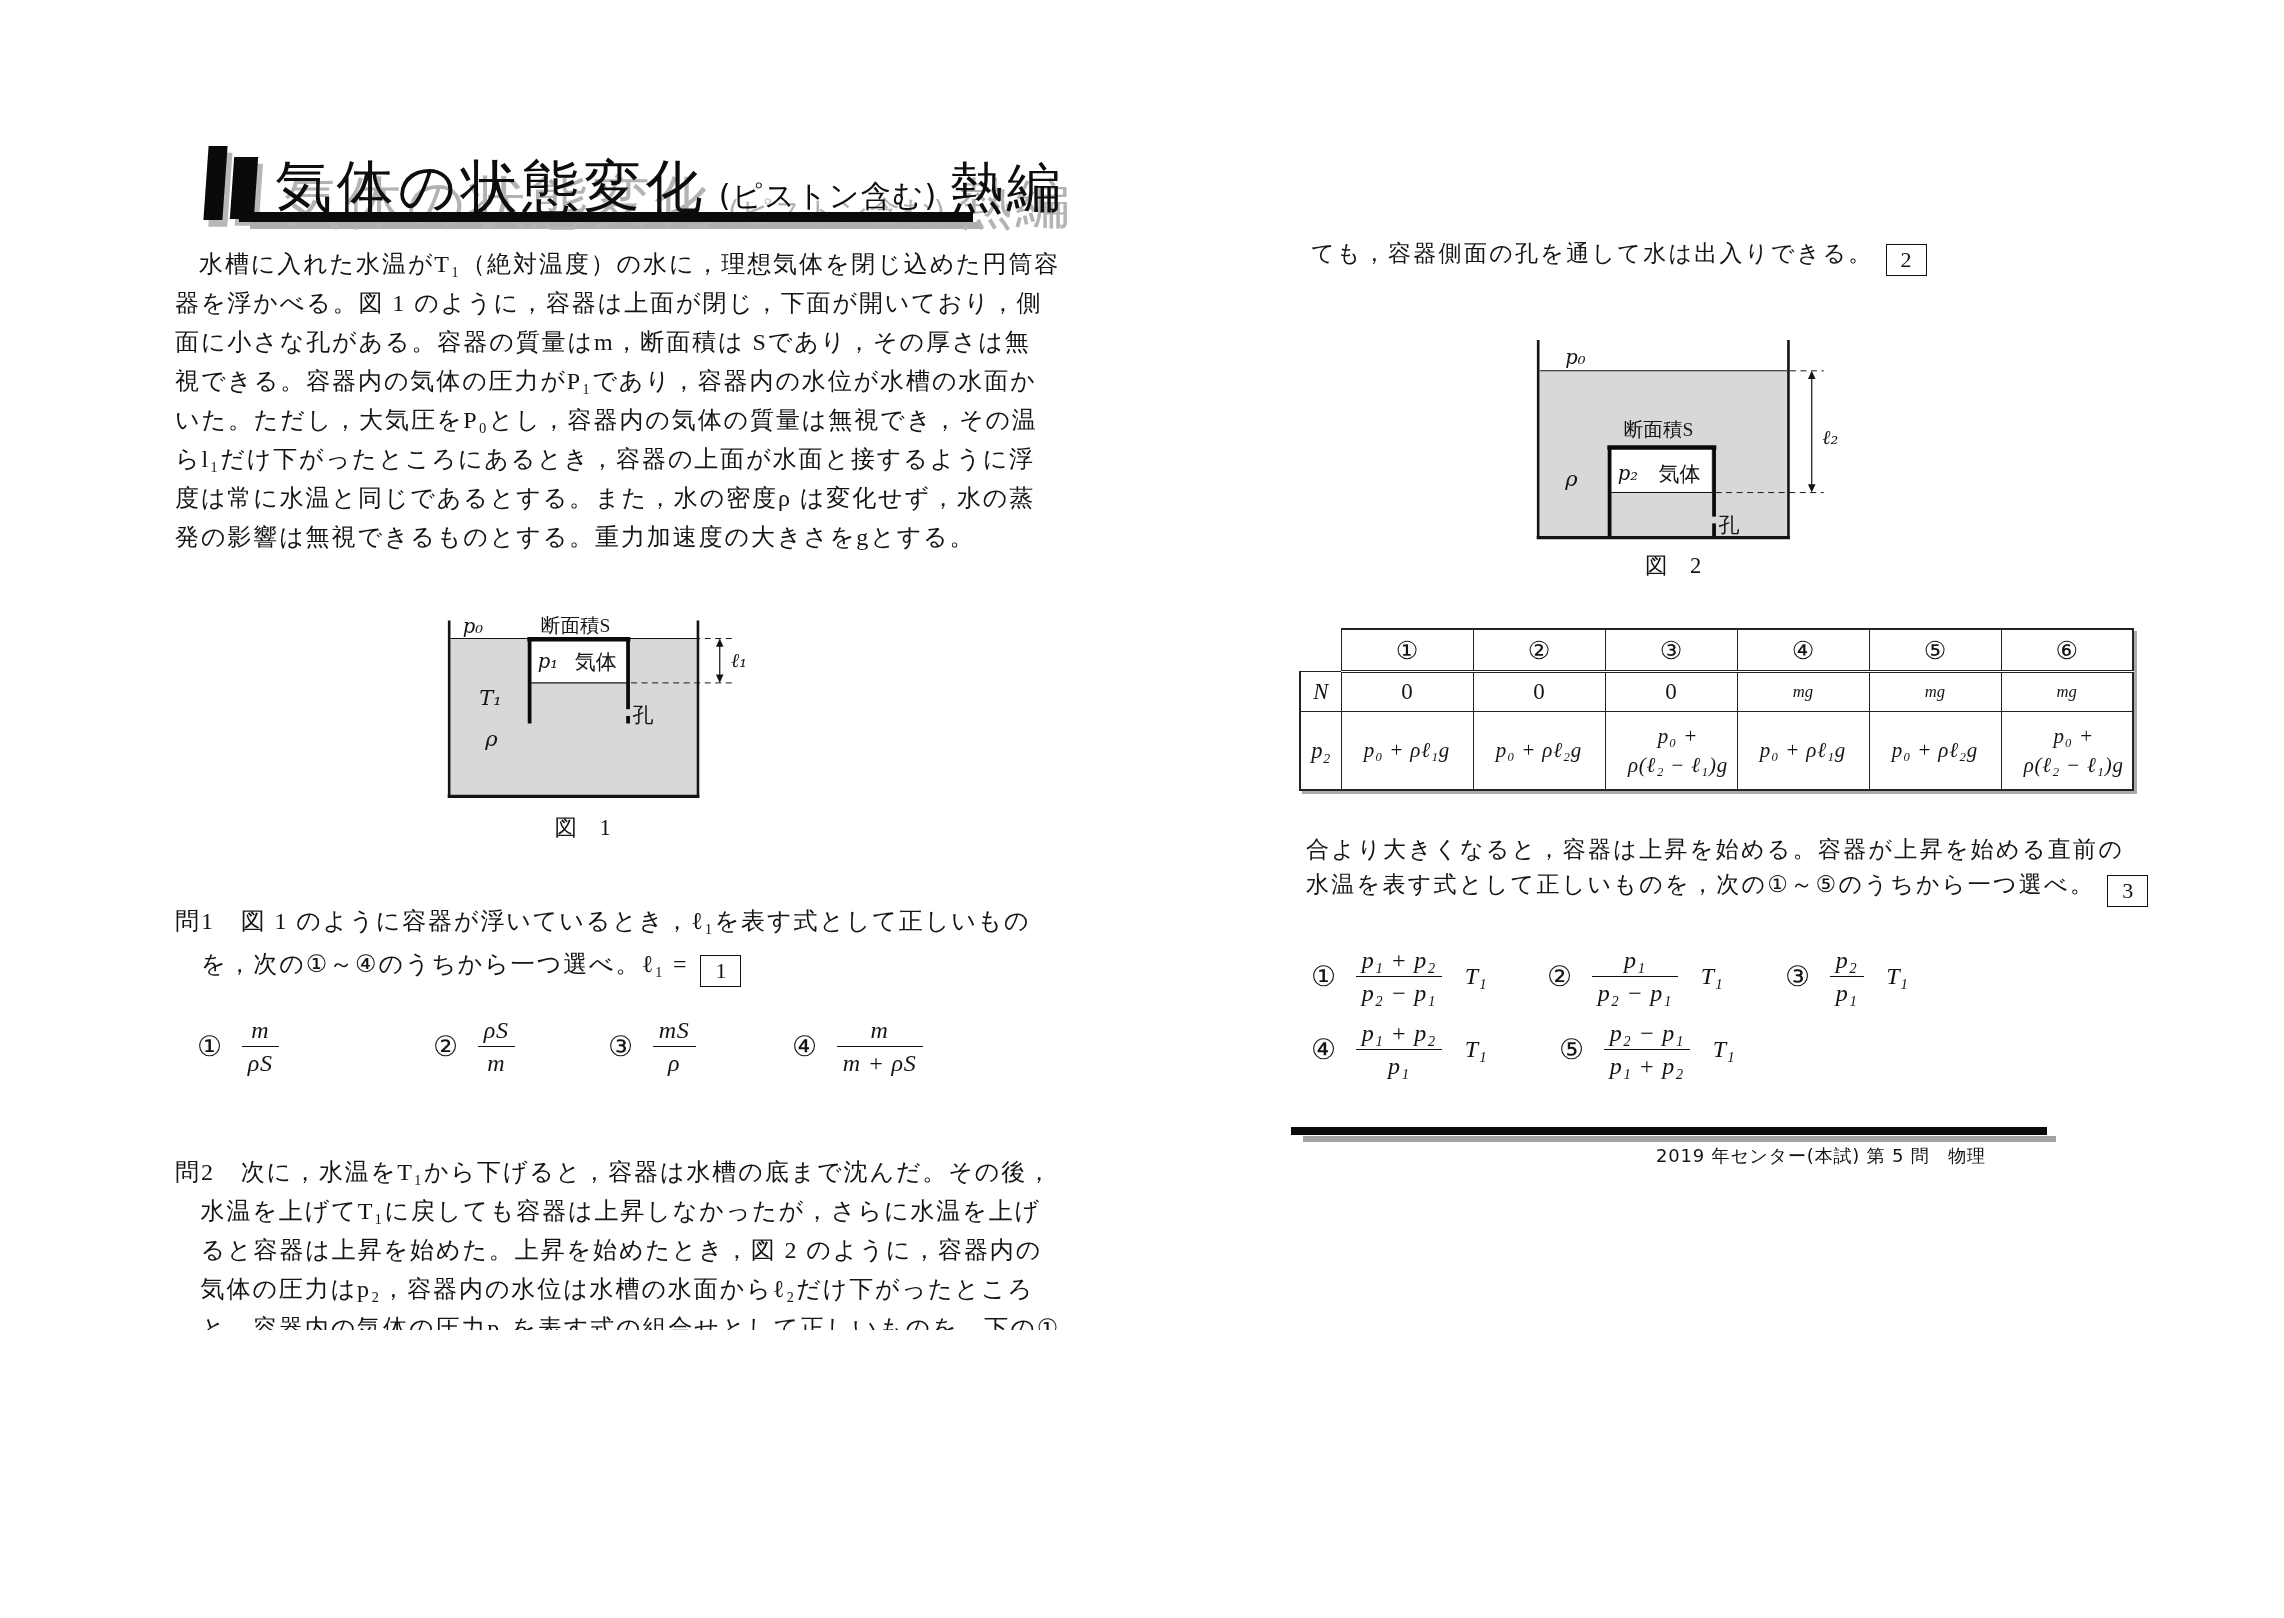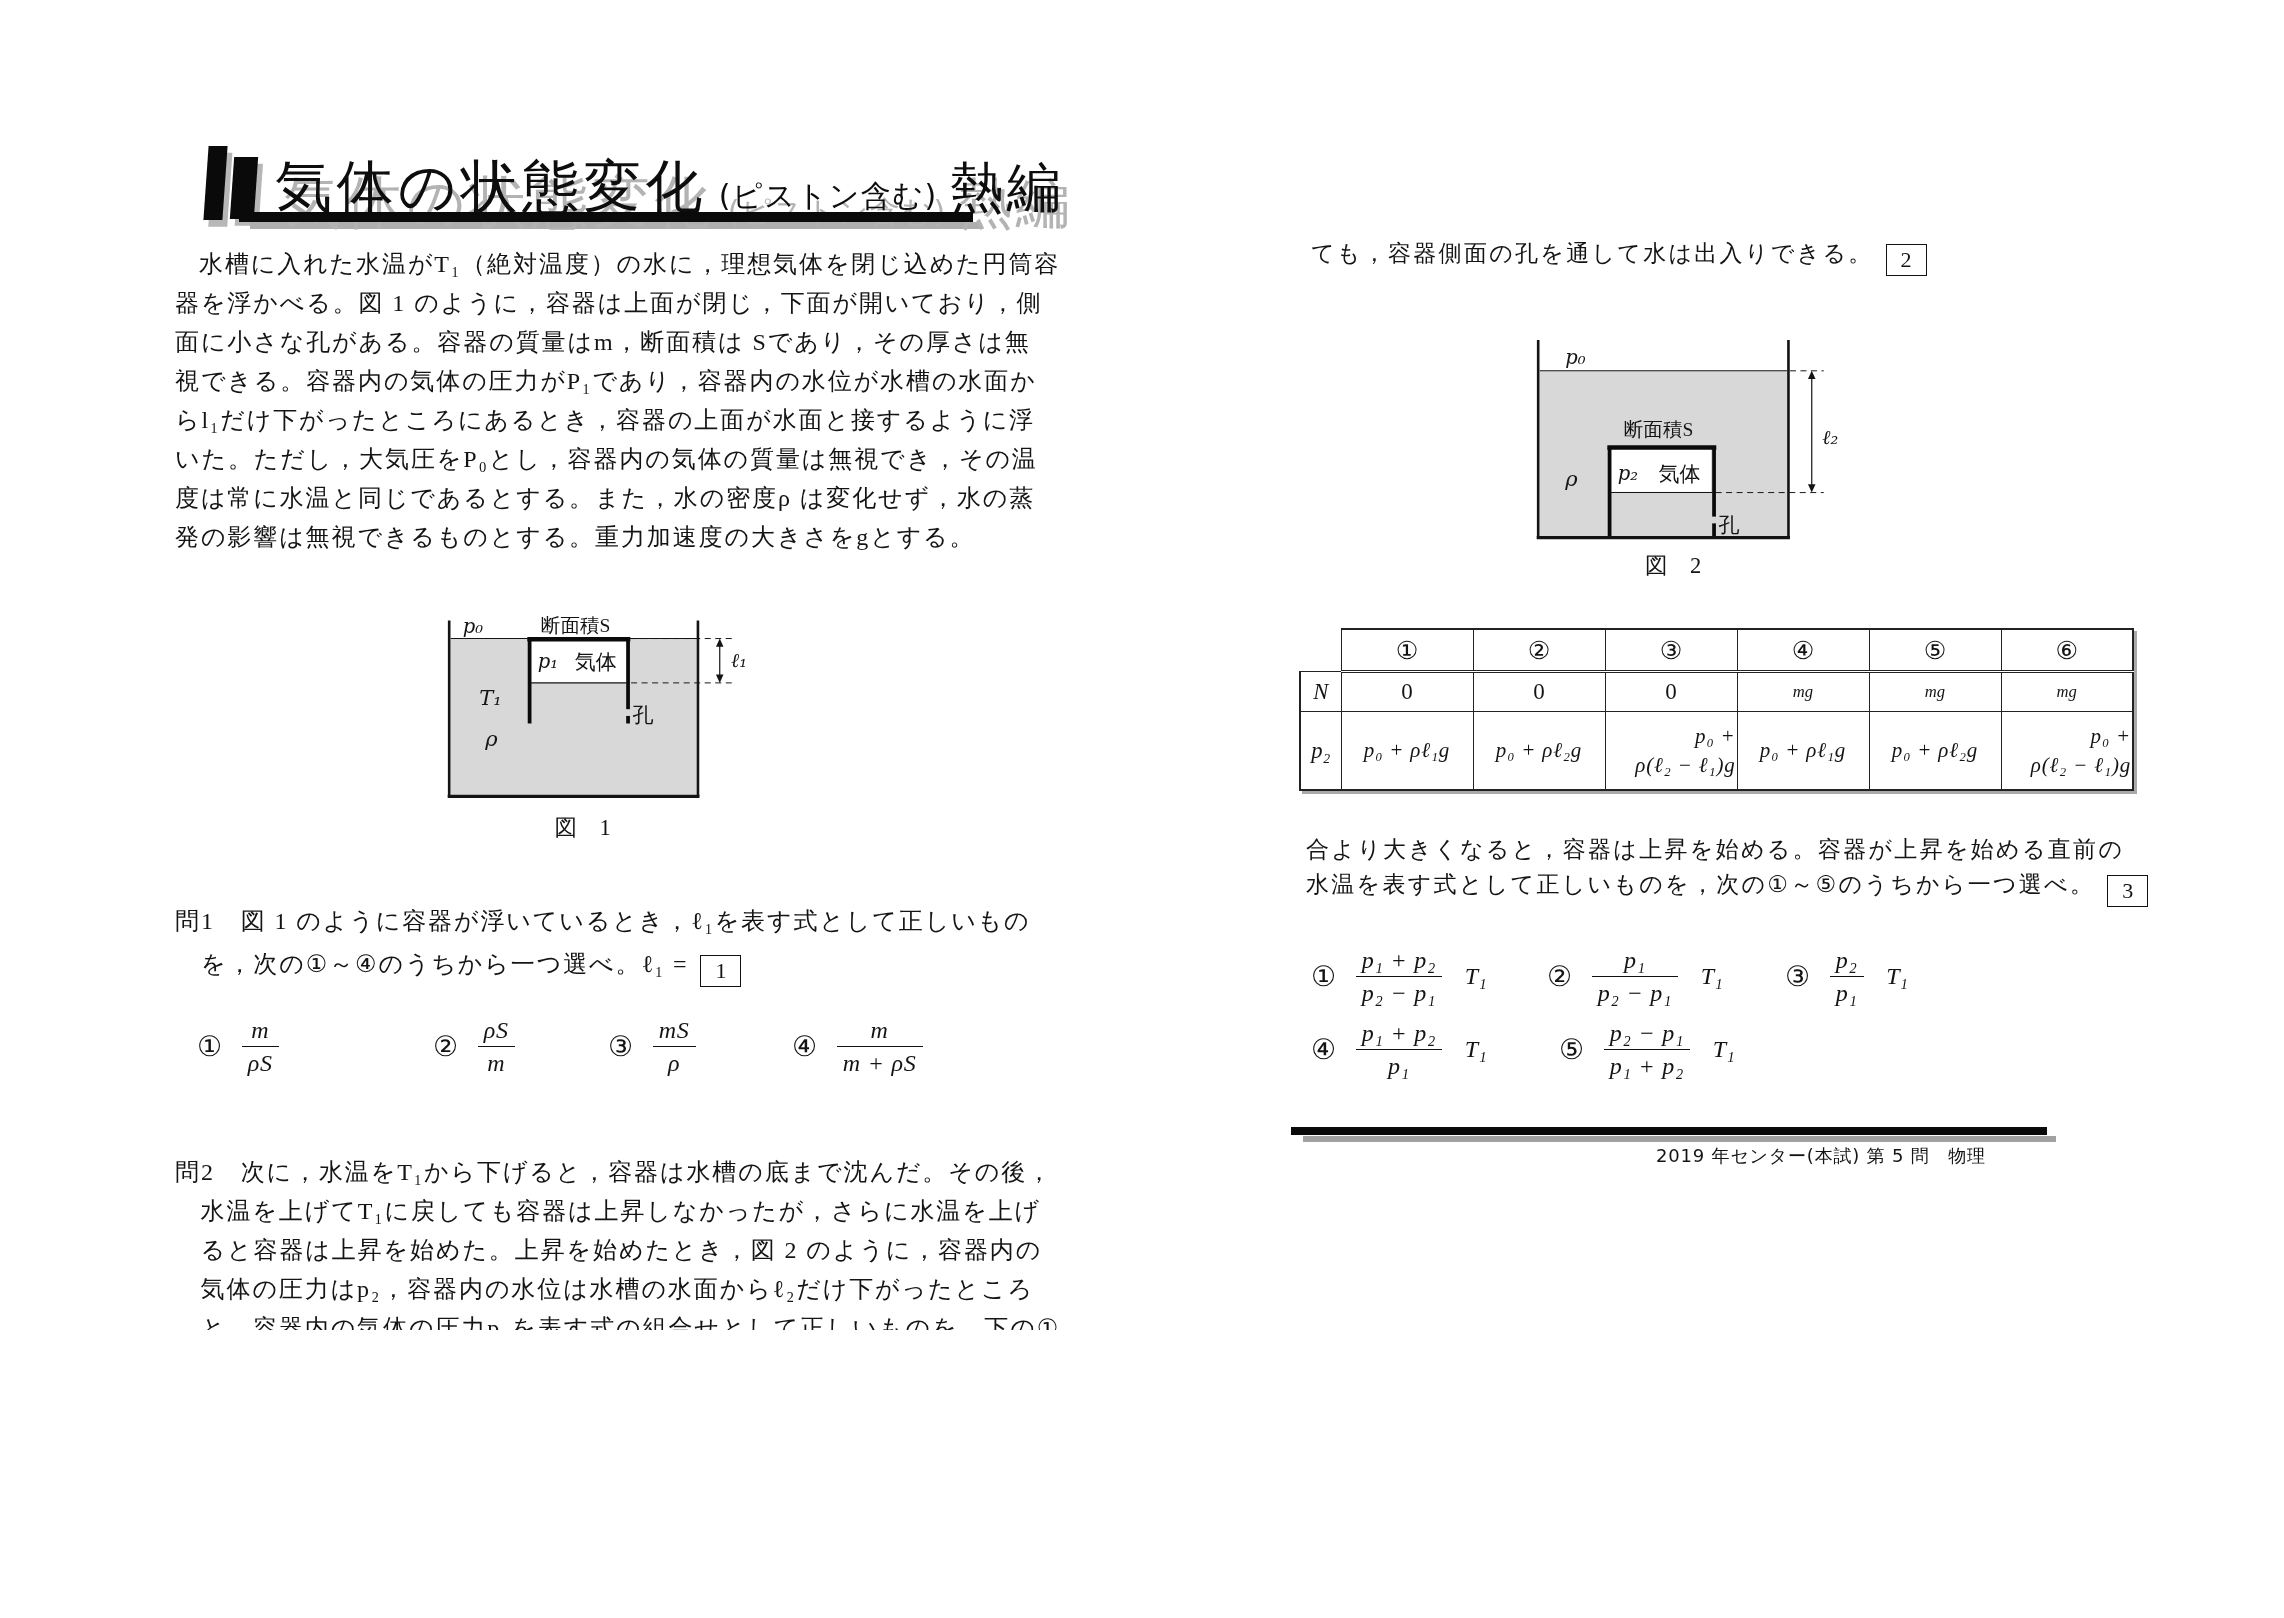--- a/index.html
+++ b/index.html
@@ -51,21 +51,21 @@
   table.ans{position:absolute;left:1299px;top:628px;border-collapse:collapse;table-layout:fixed;
             background:#fff;box-shadow:3px 3px 0 #a9a9a9;}
   table.ans th,table.ans td{border:1.5px solid #222;text-align:center;font-weight:normal;}
   table.ans .corner{border:none;}
   table.ans .hd{height:38px;font-size:25px;border-top:2.3px solid #222;border-bottom:3.8px double #222;
                 font-family:"DejaVu Sans","Liberation Sans",sans-serif;}
   table.ans .lbl{border-left:2.3px solid #222;font-style:italic;font-size:22.6px;}
   table.ans .zero{height:36px;font-size:23px;}
   table.ans .mg{height:36px;font-size:16.6px;font-style:italic;}
   table.ans .pcell{height:75px;font-size:21px;font-style:italic;letter-spacing:0.8px;}
-  table.ans .two{white-space:pre-line;text-align:right;padding-left:15px;line-height:29px;}
+  table.ans .two{white-space:pre-line;text-align:center;padding-left:15px;line-height:29px;}
   table.ans .rr{border-right:2.3px solid #222;}
   table.ans .bb{border-bottom:2.3px solid #222;}
 
   
   .fig{position:absolute;}
   .svt{font-family:"Liberation Serif","DejaVu Serif",serif;fill:#141414;}
   .svi{font-style:italic;font-family:"DejaVu Serif","Liberation Serif",serif;}
 
   
   #footer-rule{position:absolute;left:1291px;top:1127px;width:756px;height:8.3px;background:#0a0a0a;}
@@ -92,22 +92,22 @@
     <span class="title-suffix">熱編</span>
   </div>
   <div class="trule" id="trule-main"></div>
   <div class="trule" id="trule-shadow"></div>
 
   <div id="intro">
     <div class="jp ln0">水槽に入れた水温がT₁（絶対温度）の水に，理想気体を閉じ込めた円筒容</div>
     <div class="jp">器を浮かべる。図 1 のように，容器は上面が閉じ，下面が開いており，側</div>
     <div class="jp">面に小さな孔がある。容器の質量はm，断面積は Sであり，その厚さは無</div>
     <div class="jp">視できる。容器内の気体の圧力がP₁であり，容器内の水位が水槽の水面か</div>
+    <div class="jp">いた。ただし，大気圧をP₀とし，容器内の気体の質量は無視でき，その温</div>
     <div class="jp">らl₁だけ下がったところにあるとき，容器の上面が水面と接するように浮</div>
-    <div class="jp">いた。ただし，大気圧をP₀とし，容器内の気体の質量は無視でき，その温</div>
     <div class="jp">度は常に水温と同じであるとする。また，水の密度ρ は変化せず，水の蒸</div>
     <div class="jp">発の影響は無視できるものとする。重力加速度の大きさをgとする。</div>
   </div>
 
   <svg class="fig" style="left:443px;top:616px;" width="316" height="248" viewBox="0 0 420 330">
 
     <rect x="10" y="30" width="327" height="208" fill="#d8d8d8"></rect>
     <rect x="116" y="33" width="128" height="56" fill="#ffffff"></rect>
 
     <line x1="8" y1="6" x2="8" y2="240" stroke="#141414" stroke-width="3.5"></line>

